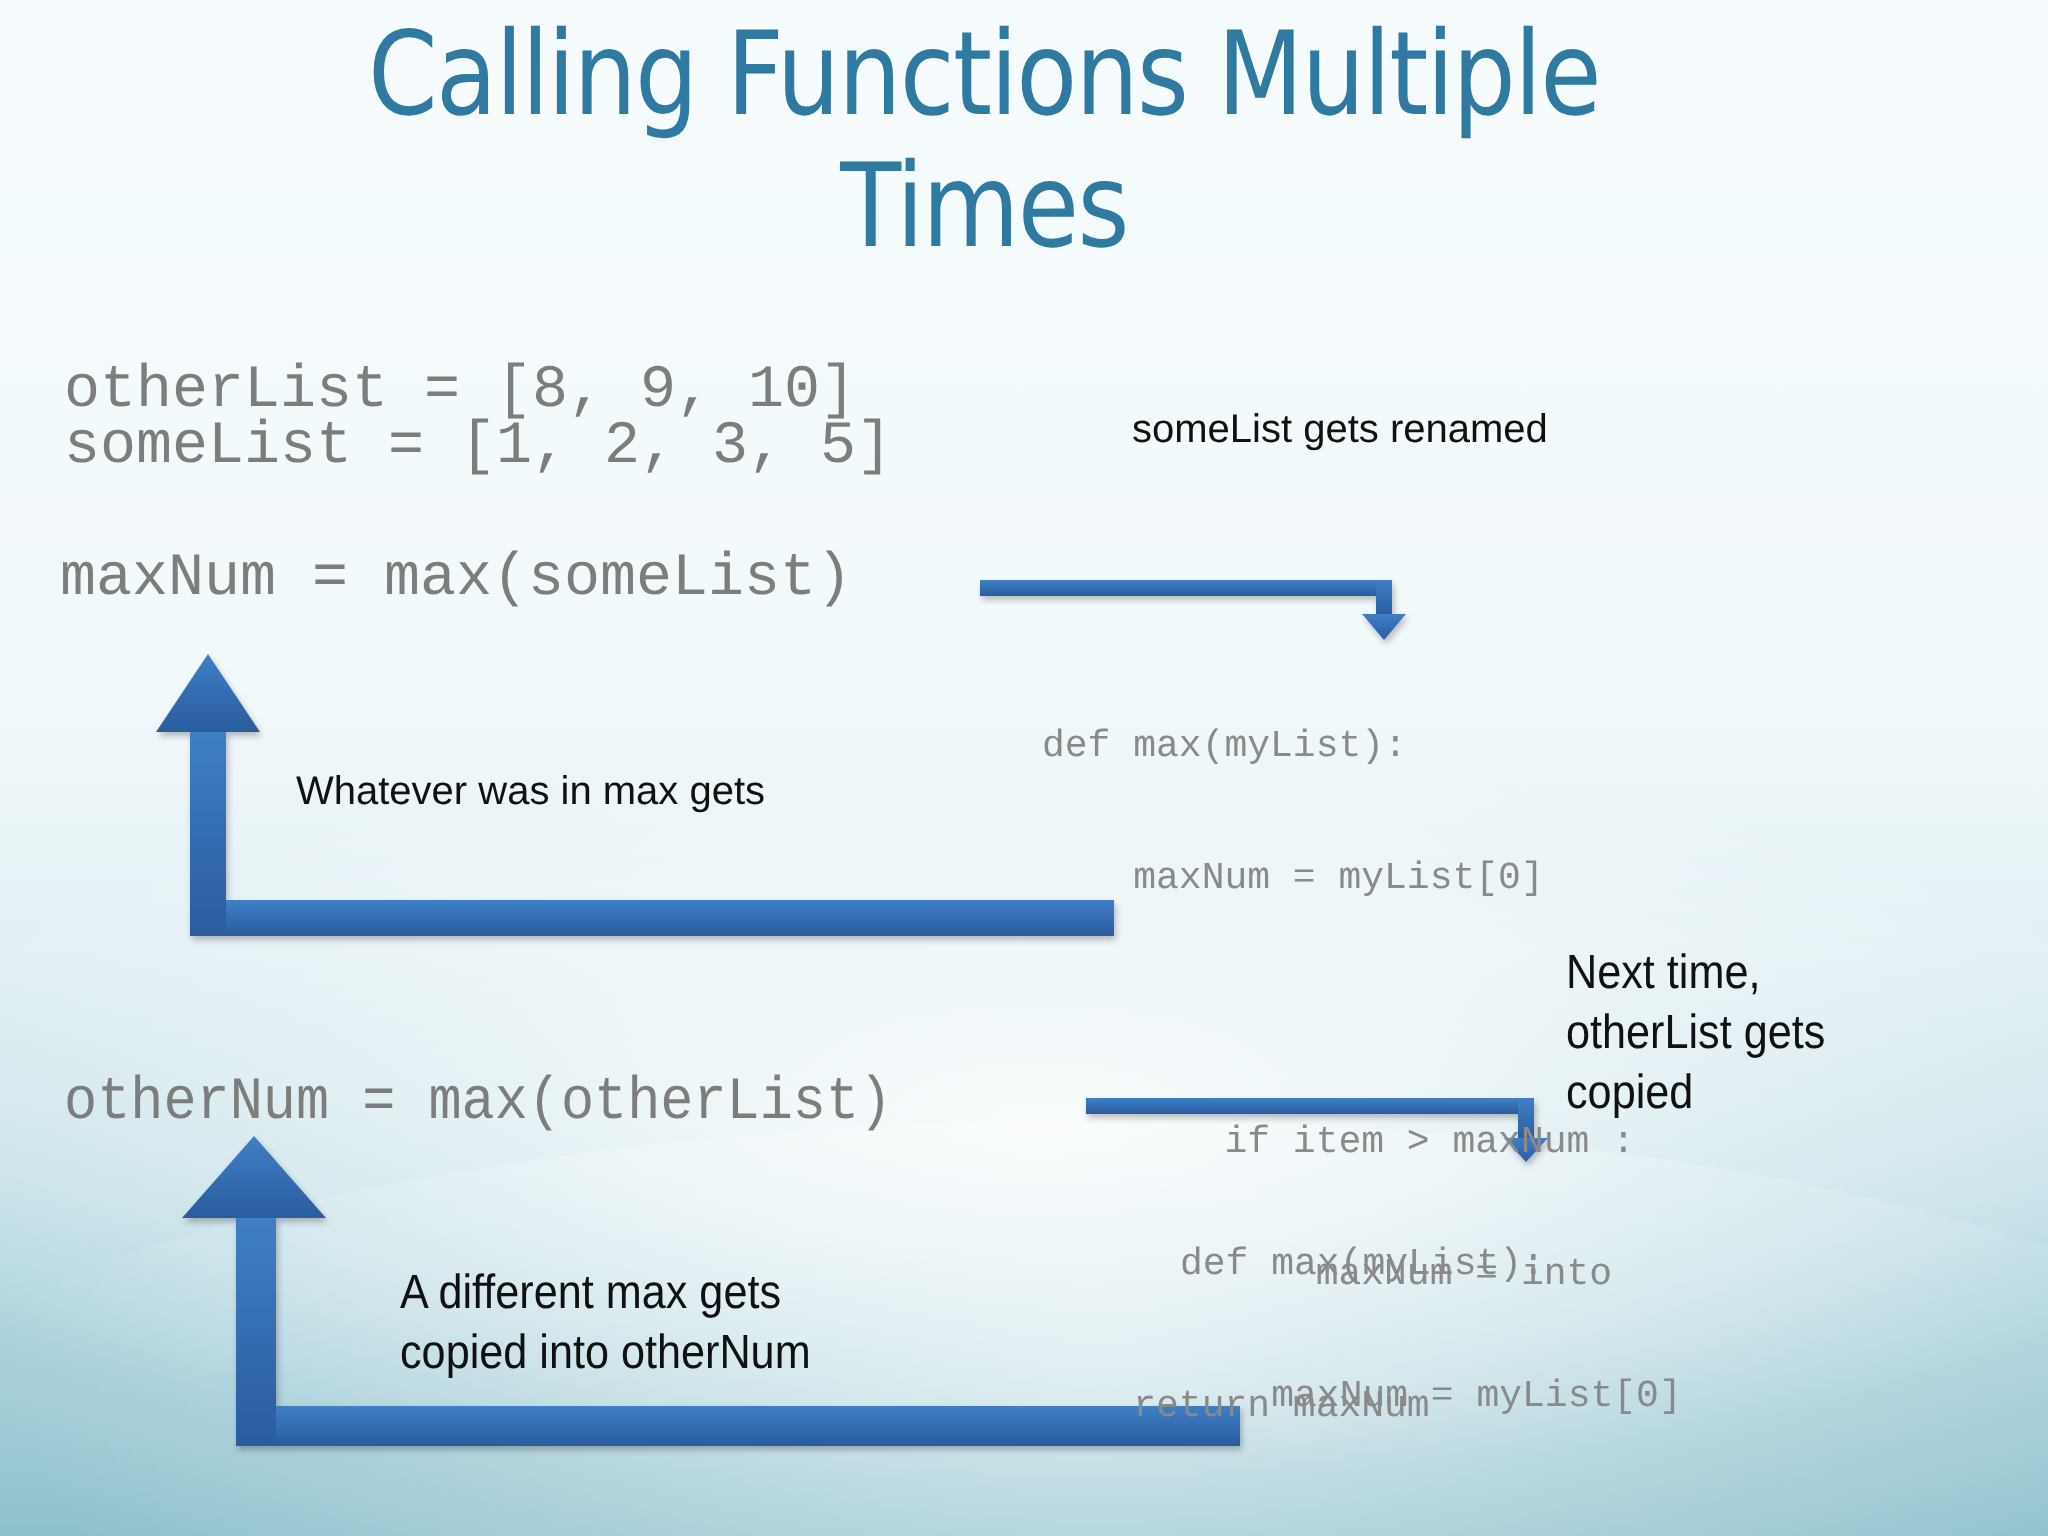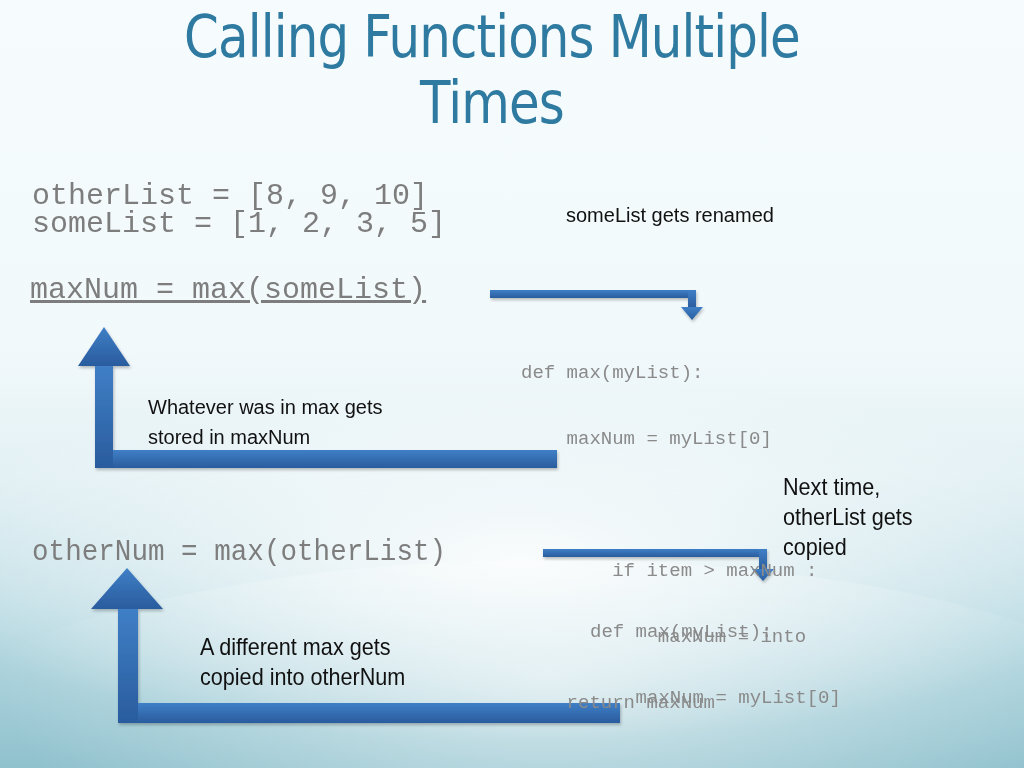--- a/index.html
+++ b/index.html
@@ -80,21 +80,21 @@
 
   <g filter="url(#sh)">
     <rect x="118" y="703" width="502" height="20" fill="url(#ag)"></rect>
     <rect x="118" y="608" width="20" height="115" fill="url(#ag)"></rect>
     <polygon points="91,609 163,609 127,568" fill="url(#ag)"></polygon>
   </g>
 </svg>
 
 <div class="code code-main" style="left:32px; top:180px;">otherList = [8, 9, 10]</div>
 <div class="code code-main" style="left:32px; top:208px;">someList = [1, 2, 3, 5]</div>
-<div class="code code-main" style="left:30px; top:274px;text-decoration:underline;">maxNum = max(someList)</div>
+<div class="code code-main" style="left:30px; top:274px;">maxNum = max(someList)</div>
 <div class="code code-main" style="left:32px; top:536px; transform:scaleX(0.92); transform-origin:0 0;">otherNum = max(otherList)</div>
 
 <div class="code code-small" style="left:521px; top:318px;">
   <div>def max(myList):</div>
   <div>    maxNum = myList[0]</div>
   <div style="height:22px"></div>
   <div>        if item &gt; maxNum :</div>
   <div>            maxNum = into</div>
   <div>    return maxNum</div>
 </div>
@@ -106,23 +106,22 @@
   
   
   
   
   
 </div>
 
 <div class="note" style="left:566px; top:200px;">
   <div>someList gets renamed</div>
 </div>
-<div class="note" style="left:148px; top:381px;margin-top:11px;">
+<div class="note" style="left:148px; top:381px;">
   <div>Whatever was in max gets</div>
-  <div>stored in maxNum</div>
 </div>
 <div class="note note-narrow" style="left:783px; top:472px;">
   <div>Next time,</div>
   <div>otherList gets</div>
   <div>copied</div>
 </div>
 <div class="note note-narrow" style="left:200px; top:632px;">
   <div>A different max gets</div>
   <div>copied into otherNum</div>
 </div>

